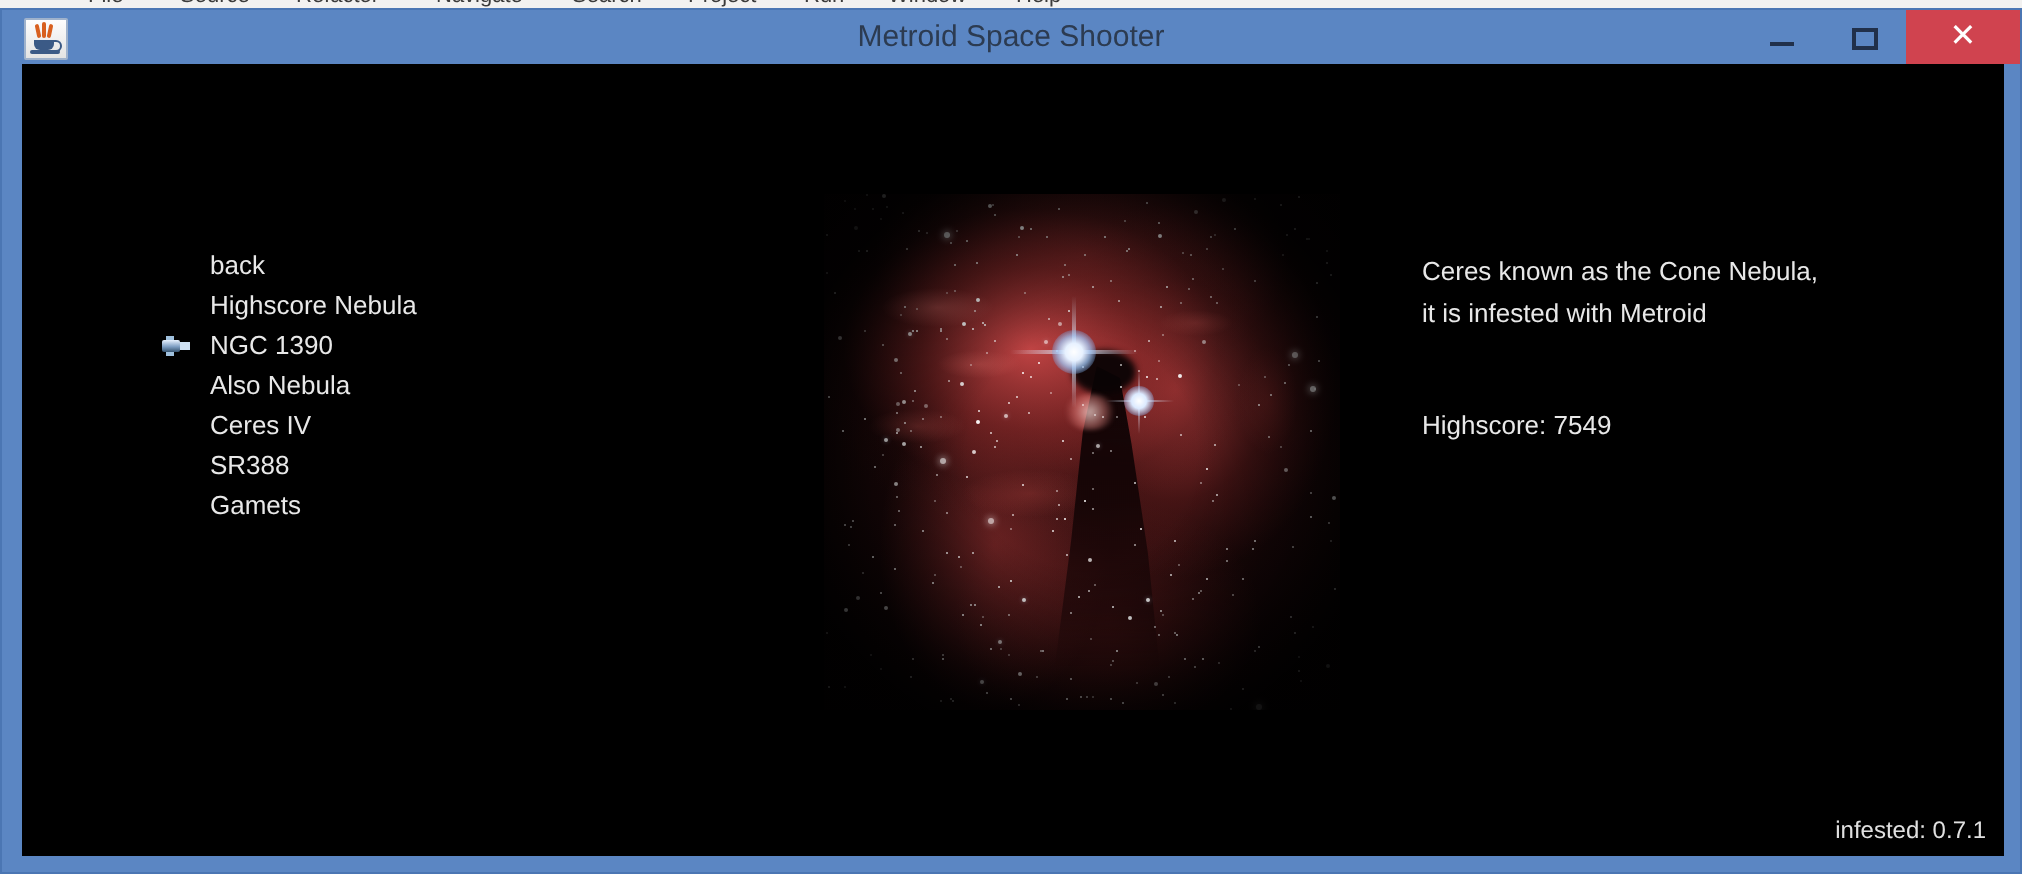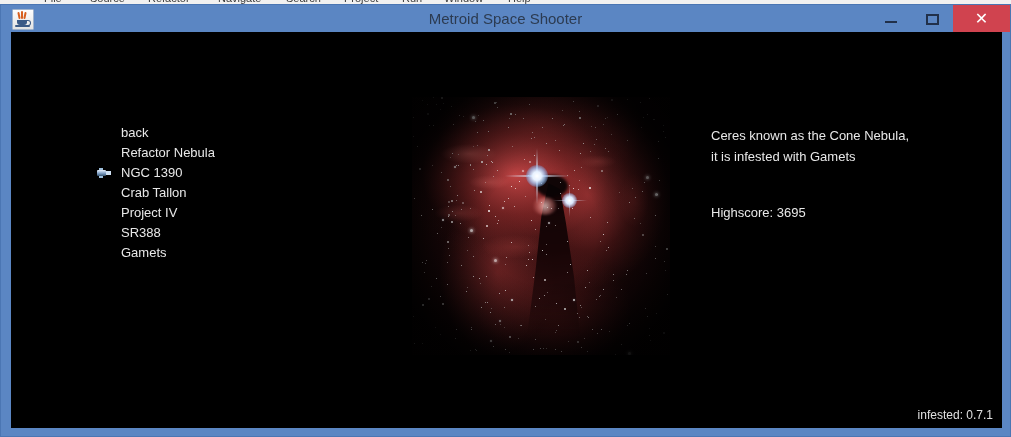--- a/index.html
+++ b/index.html
@@ -174,21 +174,21 @@
     top: 27px;
     width: 991px;
     height: 396px;
     background: #000000;
     overflow: hidden;
   }
 
   
   #nebula-menu {
     position: absolute;
-    left: 75px;
+    left: 59px;
     top: 91px;
     width: 260px;
   }
   .menu-row {
     position: relative;
     height: 20px;
     line-height: 20px;
   }
   .menu-row .cursor-slot {
     position: absolute;
@@ -448,43 +448,43 @@
 
     <div id="nebula-menu">
 
       <div class="menu-row">
         <span class="cursor-slot"></span>
         <span class="menu-label">back</span>
       </div>
 
       <div class="menu-row">
         <span class="cursor-slot"></span>
-        <span class="menu-label">Refactor Nebula</span>
+        <span class="menu-label">Highscore Nebula</span>
       </div>
 
       <div class="menu-row">
         <span class="cursor-slot">
           <span class="ship-cursor">
             <span class="fin-top"></span>
             <span class="hull"></span>
             <span class="nose"></span>
             <span class="fin-bot"></span>
           </span>
         </span>
         <span class="menu-label">NGC 1390</span>
       </div>
 
       <div class="menu-row">
         <span class="cursor-slot"></span>
-        <span class="menu-label">Crab Tallon</span>
+        <span class="menu-label">Also Nebula</span>
       </div>
 
       <div class="menu-row">
         <span class="cursor-slot"></span>
-        <span class="menu-label">Project IV</span>
+        <span class="menu-label">Ceres IV</span>
       </div>
 
       <div class="menu-row">
         <span class="cursor-slot"></span>
         <span class="menu-label">SR388</span>
       </div>
 
       <div class="menu-row">
         <span class="cursor-slot"></span>
         <span class="menu-label">Gamets</span>
@@ -837,20 +837,20 @@
       <div id="neb-bright-star">
         <span class="spike-h"></span>
           <span class="spike-v"></span>
           <span class="core"></span>
       </div>
       <div class="neb-layer" id="neb-vignette"></div>
     </div>
 
     <div id="info-panel">
       <div class="info-line">Ceres known as the Cone Nebula,</div>
-      <div class="info-line">it is infested with Gamets</div>
+      <div class="info-line">it is infested with Metroid</div>
     </div>
 
-    <div id="highscore-line">Highscore: 3695</div>
+    <div id="highscore-line">Highscore: 7549</div>
 
     <div id="version-label">infested: 0.7.1</div>
   </div>
 </div>
 
 </body></html>

